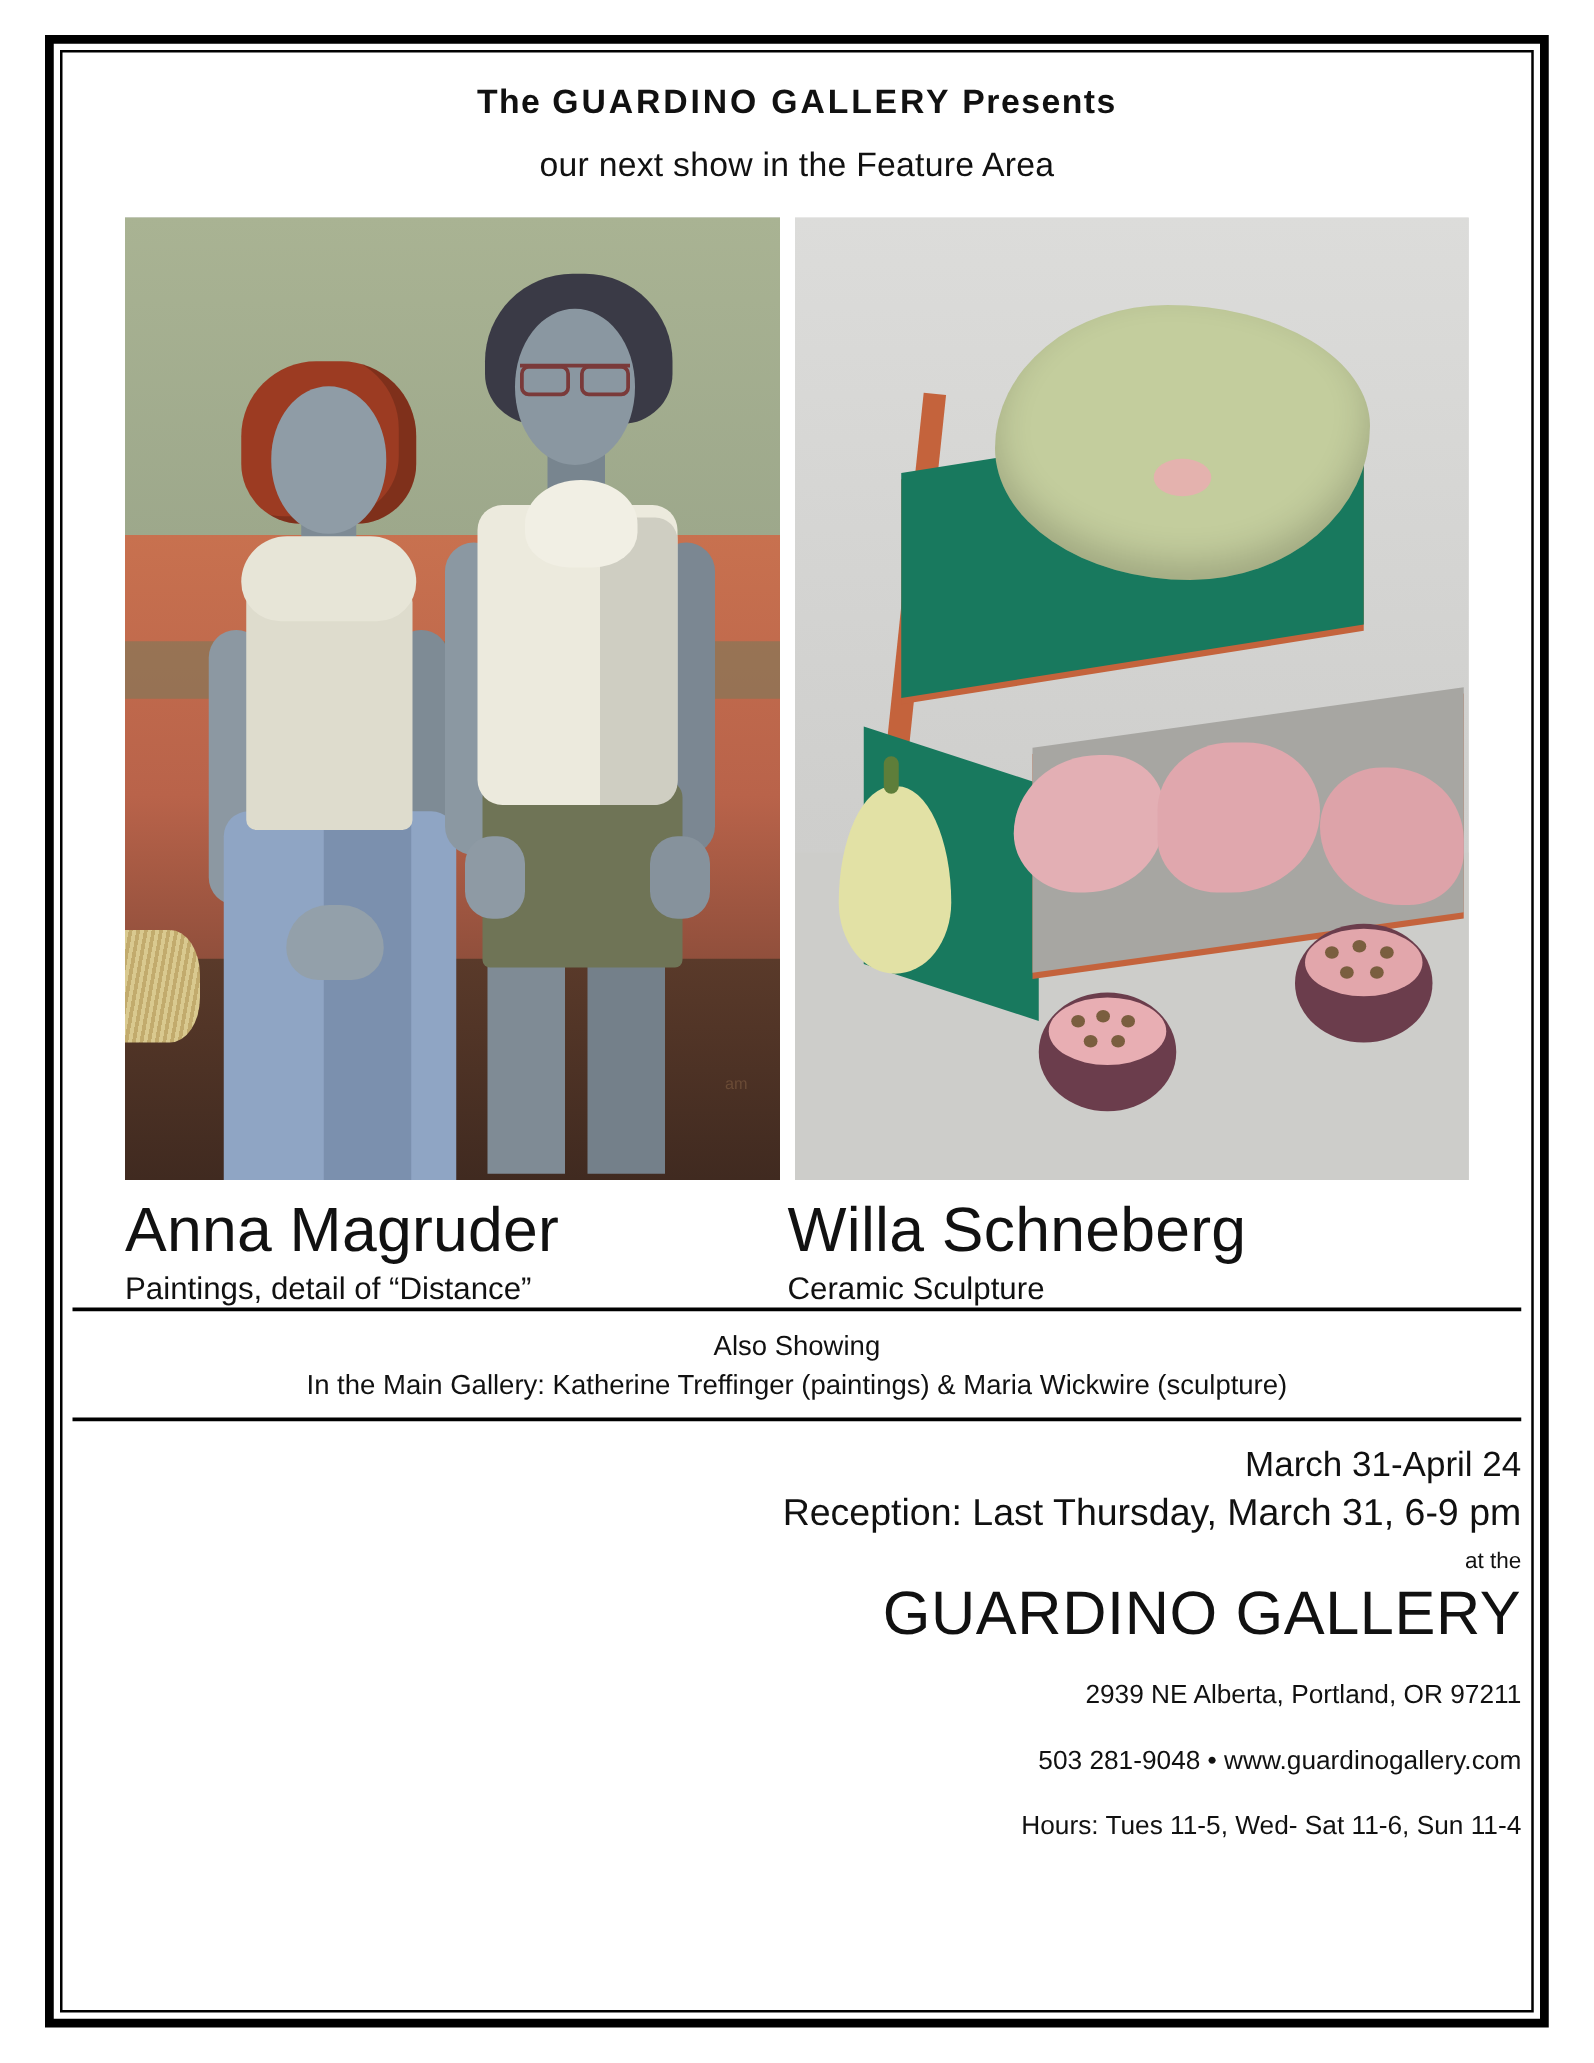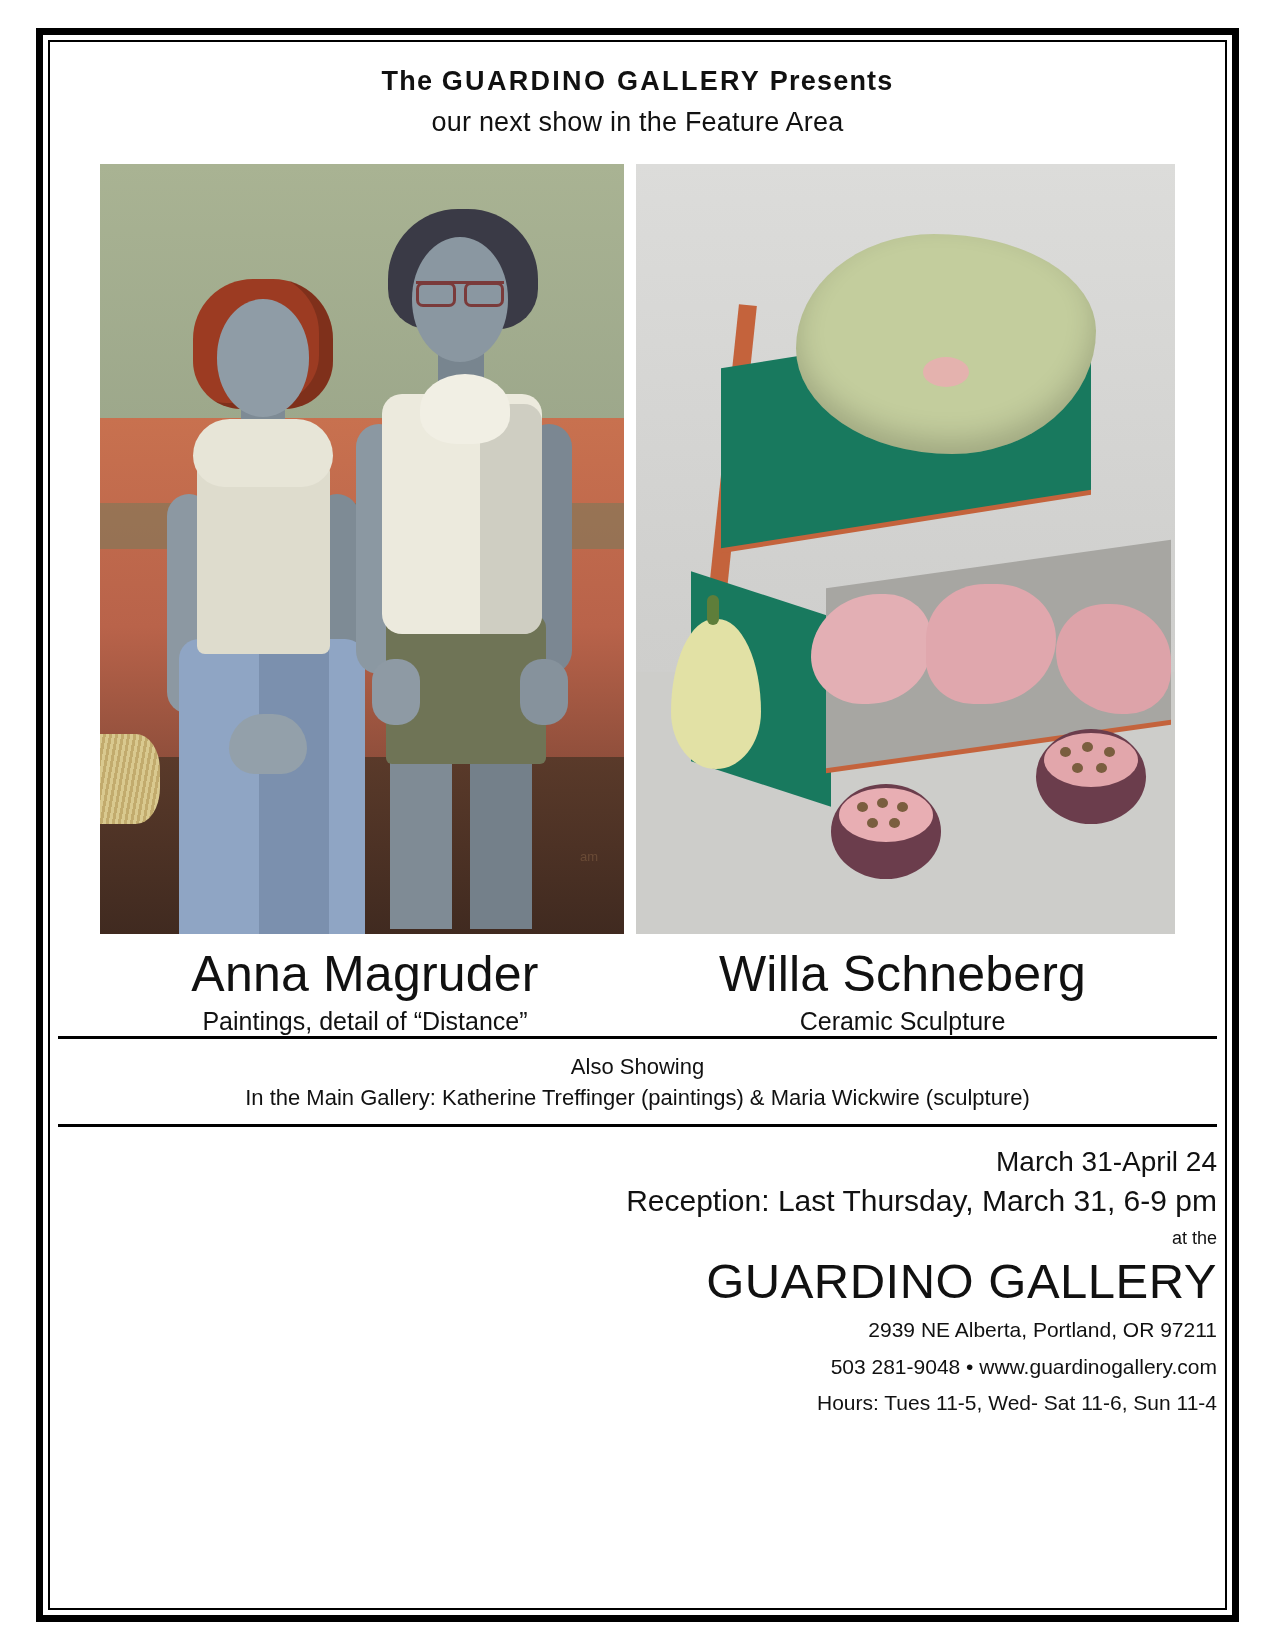--- a/index.html
+++ b/index.html
@@ -45,21 +45,21 @@
     font-size: 27px;
     letter-spacing: 2.3px;
     font-weight: 600;
     color: #111;
   }
   .header-line1 .small {
     letter-spacing: 1.2px;
   }
   .header-line2 {
     font-size: 27px;
-    margin-top: 10px;
+    margin-top: 20px;
     font-weight: 500;
     letter-spacing: 0.2px;
   }
 
   
   .art-row {
     margin: 26px auto 0 auto;
     width: 1075px;
     height: 770px;
     display: flex;
@@ -230,21 +230,21 @@
   }
   .pod2 .top { position:absolute; left:8px; top:4px; width:94px; height:54px; background:#e2a6ab; border-radius:50%; }
   .seed { position:absolute; width:11px; height:10px; background:#7a5e3f; border-radius:50%; }
 
   
   .names {
     display: flex;
     width: 1075px;
     margin: 14px auto 0 auto;
   }
-  .name-block { flex: 1; text-align: center; }
+  .name-block { flex: 1; }
   .name-block.left { flex: 0 0 530px; }
   .artist-name {
     font-size: 50px;
     font-weight: 400;
     letter-spacing: 0.2px;
     line-height: 1.05;
   }
   .artist-medium {
     font-size: 25px;
     margin-top: 6px;
@@ -266,21 +266,21 @@
     padding: 16px 0 0 0;
   }
   .dates { font-size: 28px; line-height: 1.35; }
   .reception { font-size: 30px; line-height: 1.3; }
   .atthe { font-size: 18px; margin-top: 8px; }
   .gallery-name {
     font-size: 49px;
     letter-spacing: 0.5px;
     margin-top: 4px;
   }
-  .addr { font-size: 21px; margin-top: 6px; line-height: 1.45; }
+  .addr { font-size: 21px; margin-top: 22px; line-height: 1.45; }
 </style>
 </head>
 <body>
 
 <div class="poster">
   <div class="inner">
 
     <div class="header">
       <div class="header-line1"><span class="small">The </span><span>GUARDINO GALLERY</span><span class="small"> Presents</span></div>
       <div class="header-line2">our next show in the Feature Area</div>

